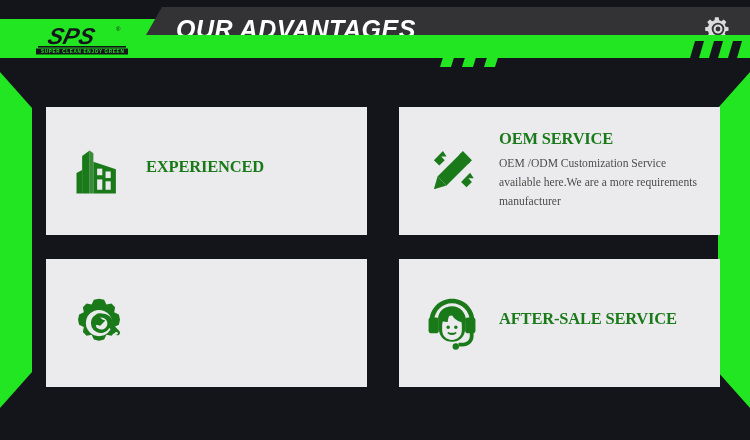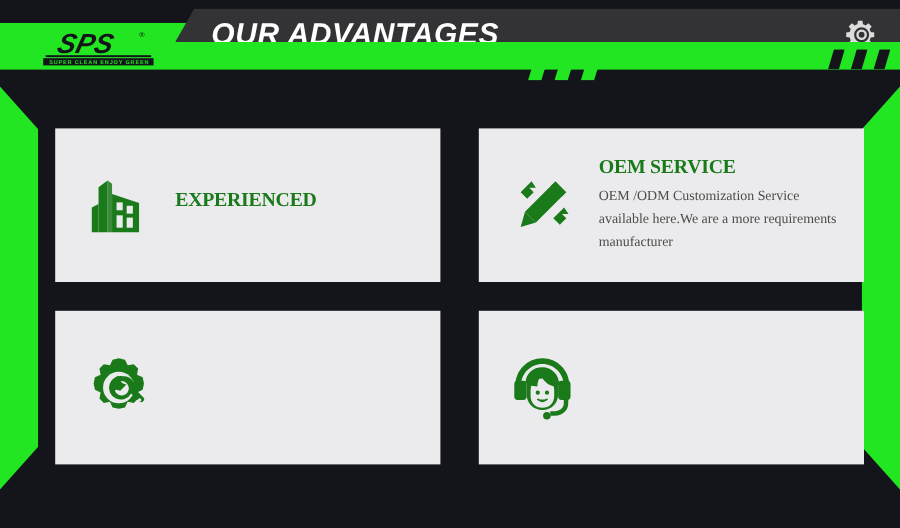--- a/index.html
+++ b/index.html
@@ -240,16 +240,17 @@
         <circle cx="36" cy="57" r="3.4" fill="#1a7a1a"></circle>
         <path fill="#1a7a1a" d="M32 16 c-8 0-14 6-14 14 v8 c0 8 6 14 14 14 s14-6 14-14 v-8 c0-8-6-14-14-14 z"></path>
         <path fill="#ebebed" d="M32 24 c-6.2 0-10.5 4.3-10.5 10.5 v5 c0 6.2 4.3 10.5 10.5 10.5 s10.5-4.3 10.5-10.5 v-5 C42.5 28.3 38.2 24 32 24 z"></path>
         <path fill="#1a7a1a" d="M32 14 c-8.5 0-14.5 5.5-15 13.5 1.8 1.5 5.5 3.5 10.5 3.5 0-4 1.5-7.5 3.5-9.5 1.8 4.5 6 8.5 11.5 9.5 1.8-0.3 3.5-1 4.5-2 C46.5 20 40 14 32 14 z"></path>
         <path fill="#1a7a1a" d="M26 36.5 a1.9 1.9 0 1 0 3.8 0 a1.9 1.9 0 1 0-3.8 0 z"></path>
         <path fill="#1a7a1a" d="M34.2 36.5 a1.9 1.9 0 1 0 3.8 0 a1.9 1.9 0 1 0-3.8 0 z"></path>
         <path fill="#1a7a1a" d="M28 42.5 q4 3.2 8 0" stroke="#1a7a1a" stroke-width="1.6" stroke-linecap="round"></path>
       </svg>
     </div>
     <div class="card-body">
+      <div class="card-title">AFTER-SALE SERVICE</div>
     </div>
   </div>
 
 </div>
 
 </body></html>

